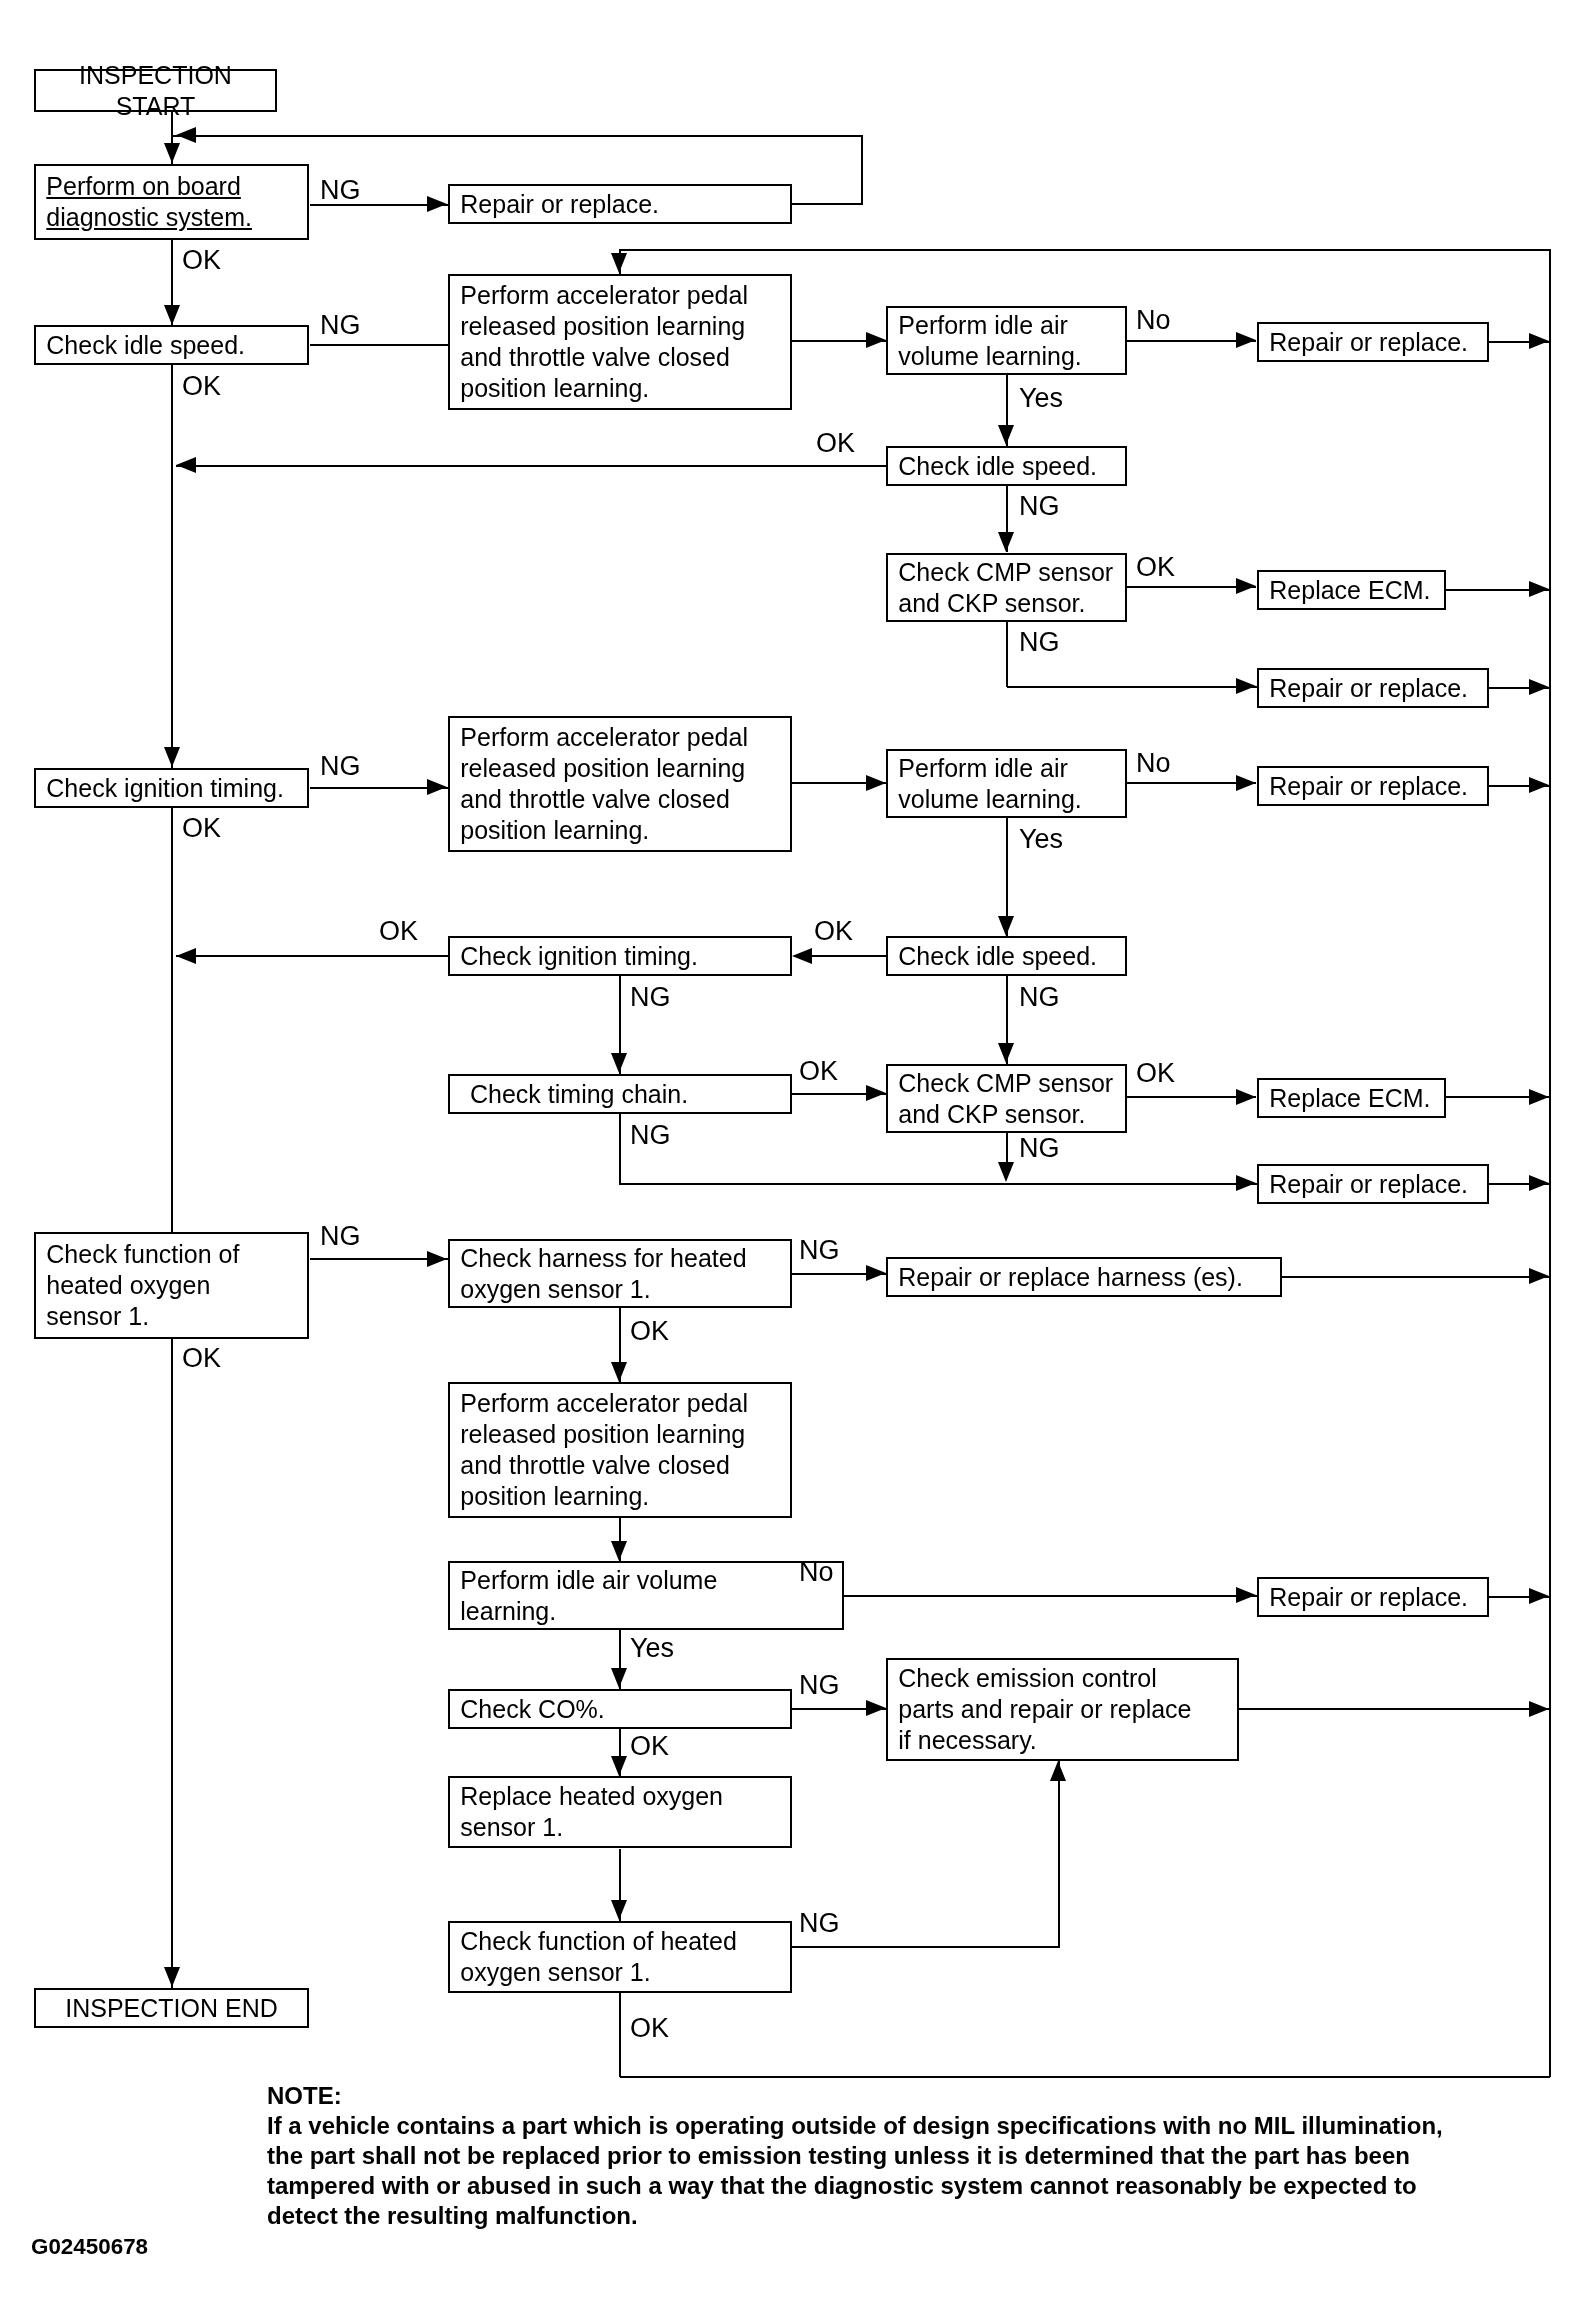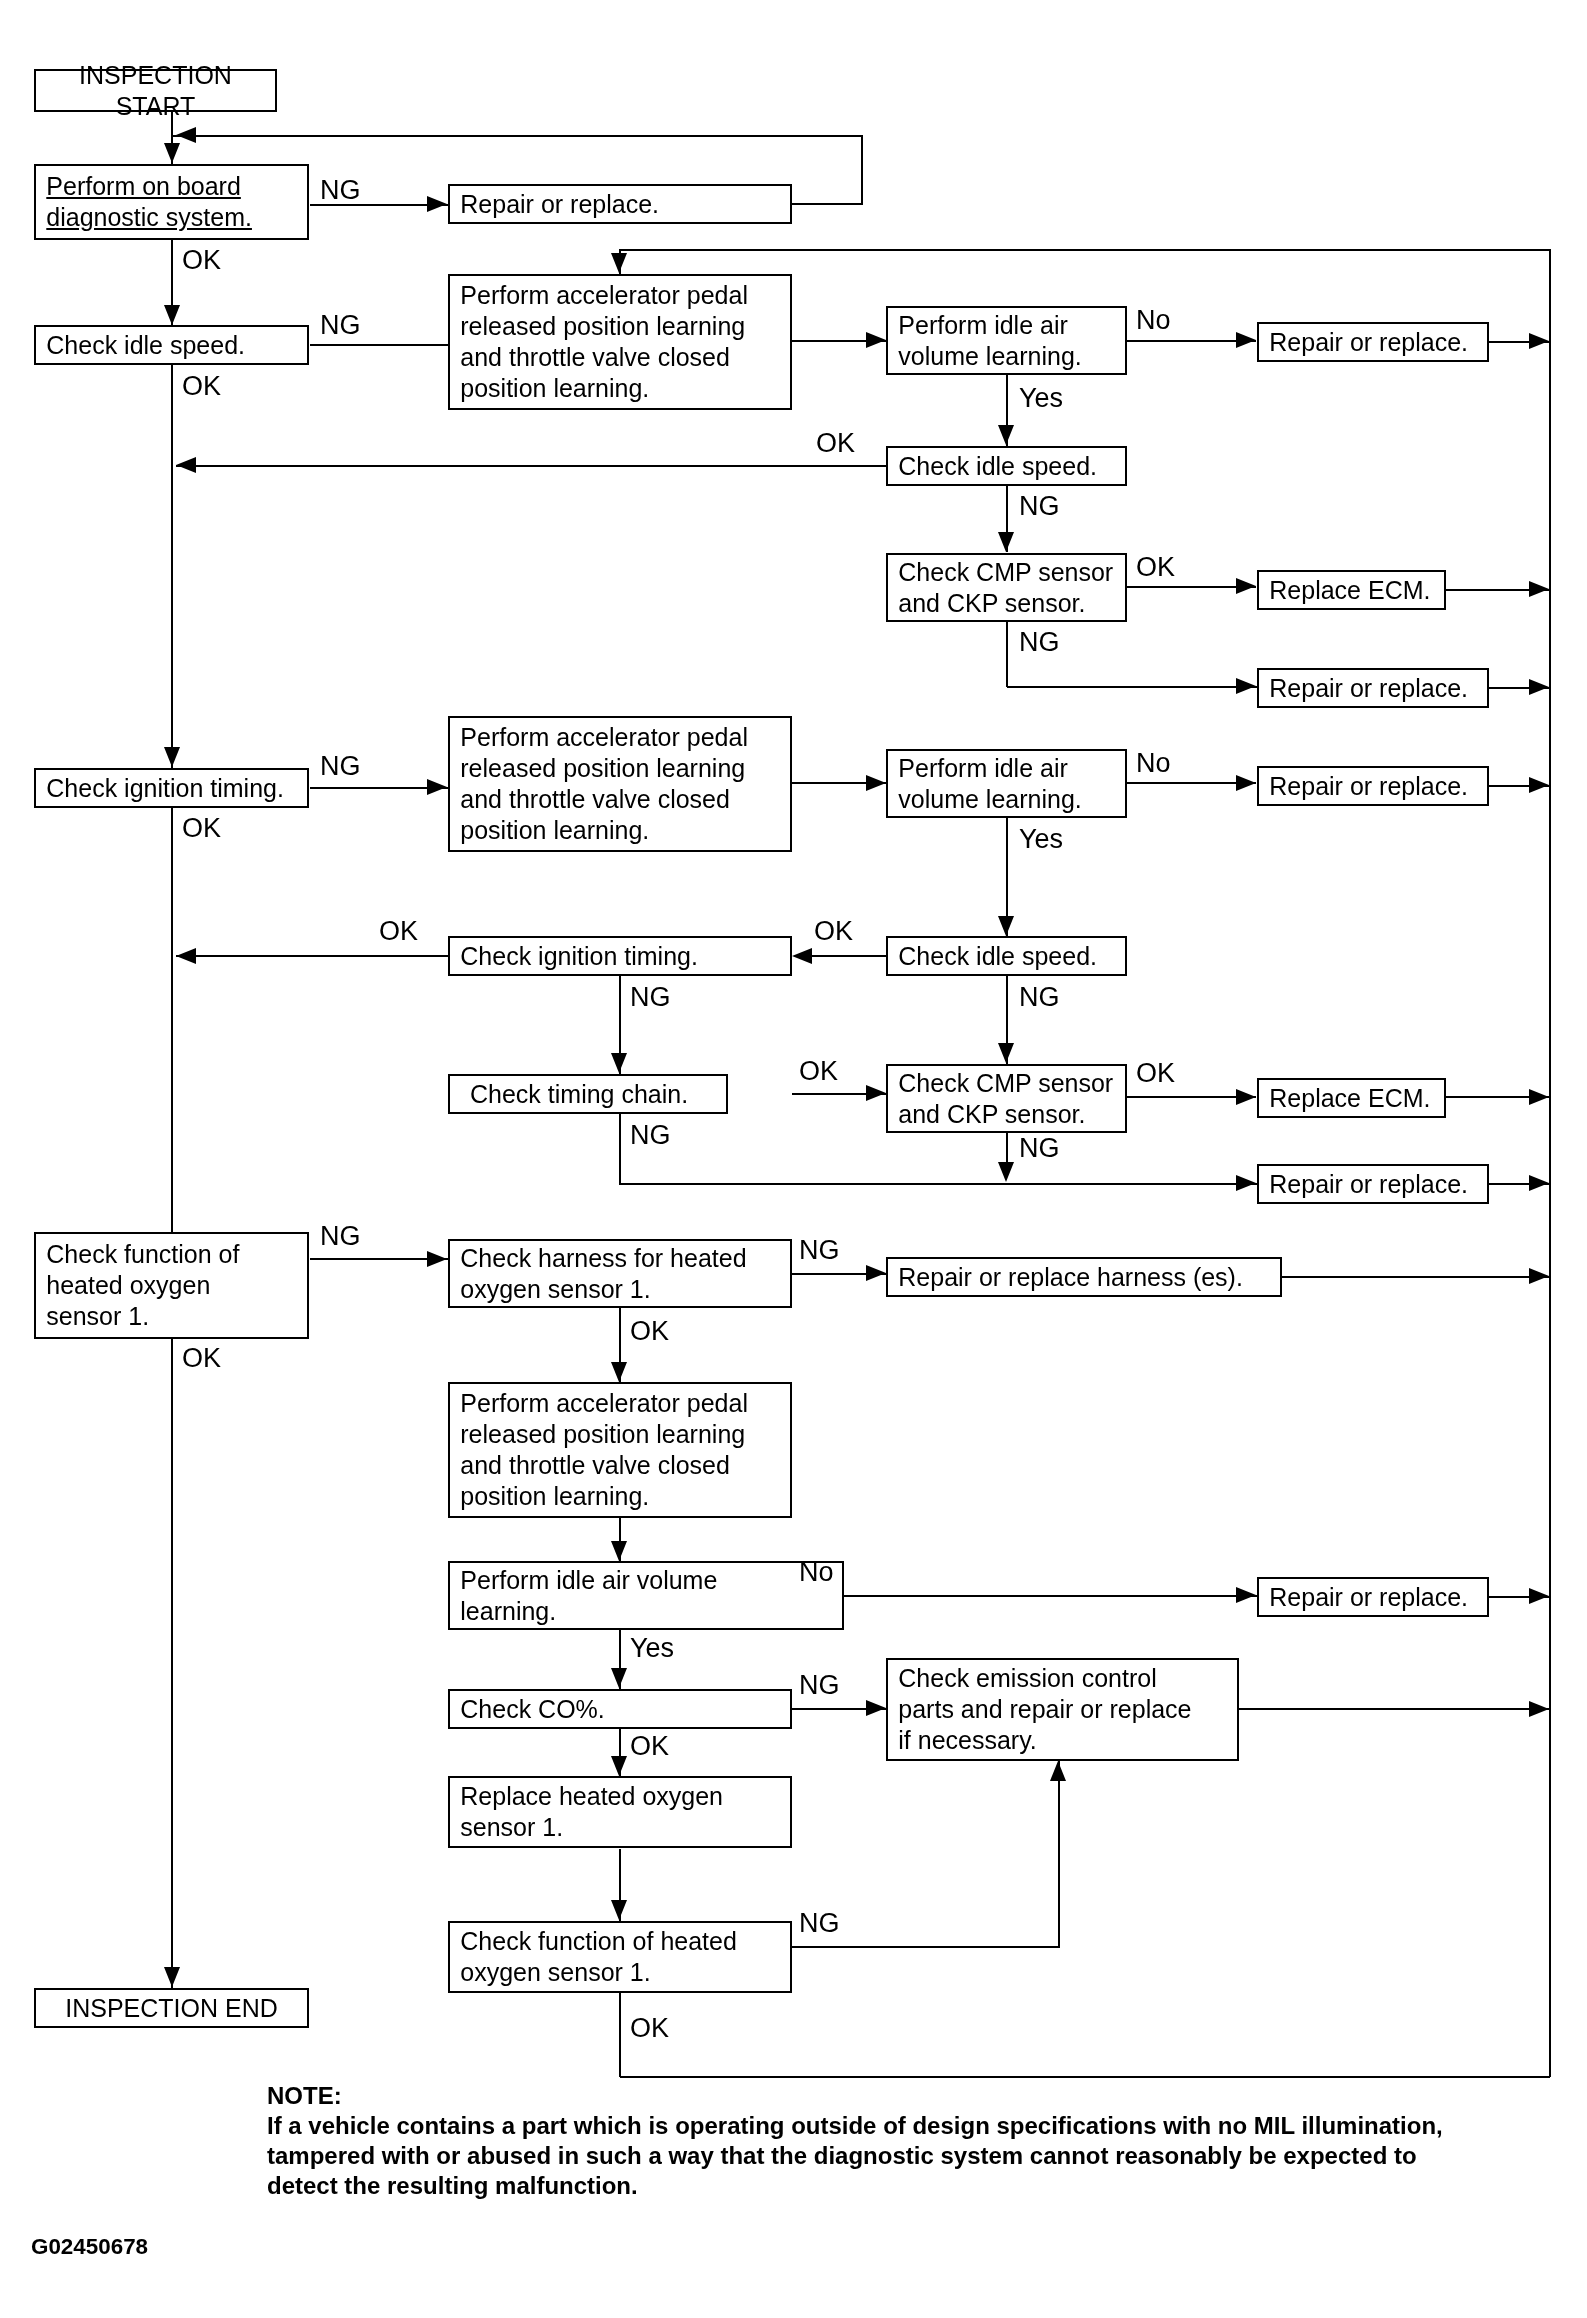--- a/index.html
+++ b/index.html
@@ -149,21 +149,21 @@
       <div class="node" style="left: 34px; top: 768px; width: 275px; height: 40px;">Check ignition timing.</div>
       <div class="node" style="left: 448px; top: 716px; width: 344px; height: 136px;">Perform accelerator pedal
 released position learning
 and throttle valve closed
 position learning.</div>
       <div class="node" style="left: 886px; top: 749px; width: 241px; height: 69px;">Perform idle air
 volume learning.</div>
       <div class="node" style="left: 1257px; top: 766px; width: 232px; height: 40px;">Repair or replace.</div>
       <div class="node" style="left: 448px; top: 936px; width: 344px; height: 40px;">Check ignition timing.</div>
       <div class="node" style="left: 886px; top: 936px; width: 241px; height: 40px;">Check idle speed.</div>
-      <div class="node" style="left: 448px; top: 1074px; width: 280px; height: 40px; padding-left: 20px;">Check timing chain.</div>
+      <div class="node" style="left: 448px; top: 1074px; width: 344px; height: 40px; padding-left: 20px;">Check timing chain.</div>
       <div class="node" style="left: 886px; top: 1064px; width: 241px; height: 69px;">Check CMP sensor
 and CKP sensor.</div>
       <div class="node" style="left: 1257px; top: 1078px; width: 189px; height: 40px;">Replace ECM.</div>
       <div class="node" style="left: 1257px; top: 1164px; width: 232px; height: 40px;">Repair or replace.</div>
       <div class="node" style="left: 34px; top: 1232px; width: 275px; height: 107px;">Check function of
 heated oxygen
 sensor 1.</div>
       <div class="node" style="left: 448px; top: 1239px; width: 344px; height: 69px;">Check harness for heated
 oxygen sensor 1.</div>
       <div class="node" style="left: 886px; top: 1257px; width: 396px; height: 40px;">Repair or replace harness (es).</div>
@@ -215,19 +215,20 @@
       <div class="elabel" style="left: 630px; top: 1634px;">Yes</div>
       <div class="elabel" style="left: 799px; top: 1671px;">NG</div>
       <div class="elabel" style="left: 630px; top: 1732px;">OK</div>
       <div class="elabel" style="left: 799px; top: 1909px;">NG</div>
       <div class="elabel" style="left: 630px; top: 2014px;">OK</div>
     </div>
 
   <div class="note">
     <div class="note-title">NOTE:</div>
     <div class="note-line">If a vehicle contains a part which is operating outside of design specifications with no MIL illumination,</div>
+    <div class="note-line">the part shall not be replaced prior to emission testing unless it is determined that the part has been</div>
     <div class="note-line">tampered with or abused in such a way that the diagnostic system cannot reasonably be expected to</div>
     <div class="note-line">detect the resulting malfunction.</div>
   </div>
 
   <div class="figcode">G02450678</div>
 </div>
 
 
 </body></html>

